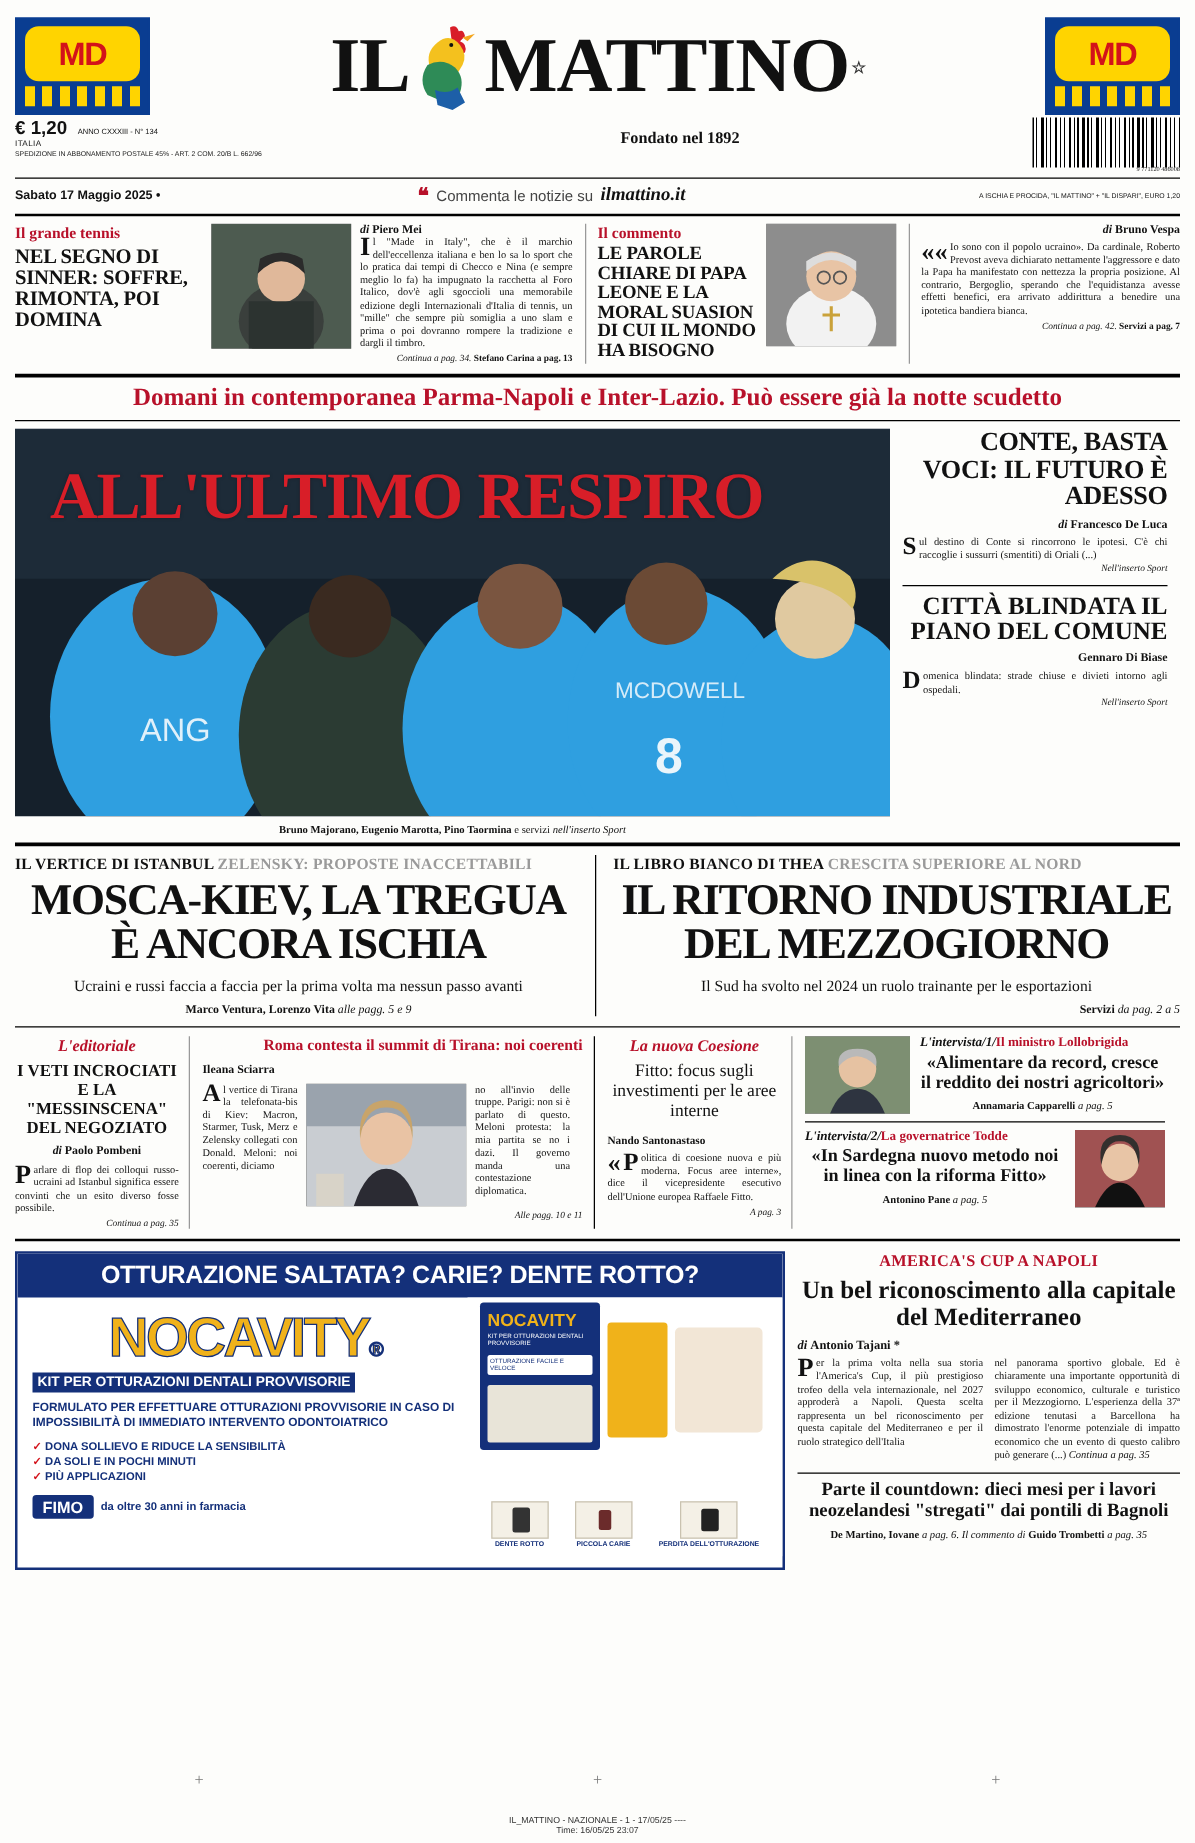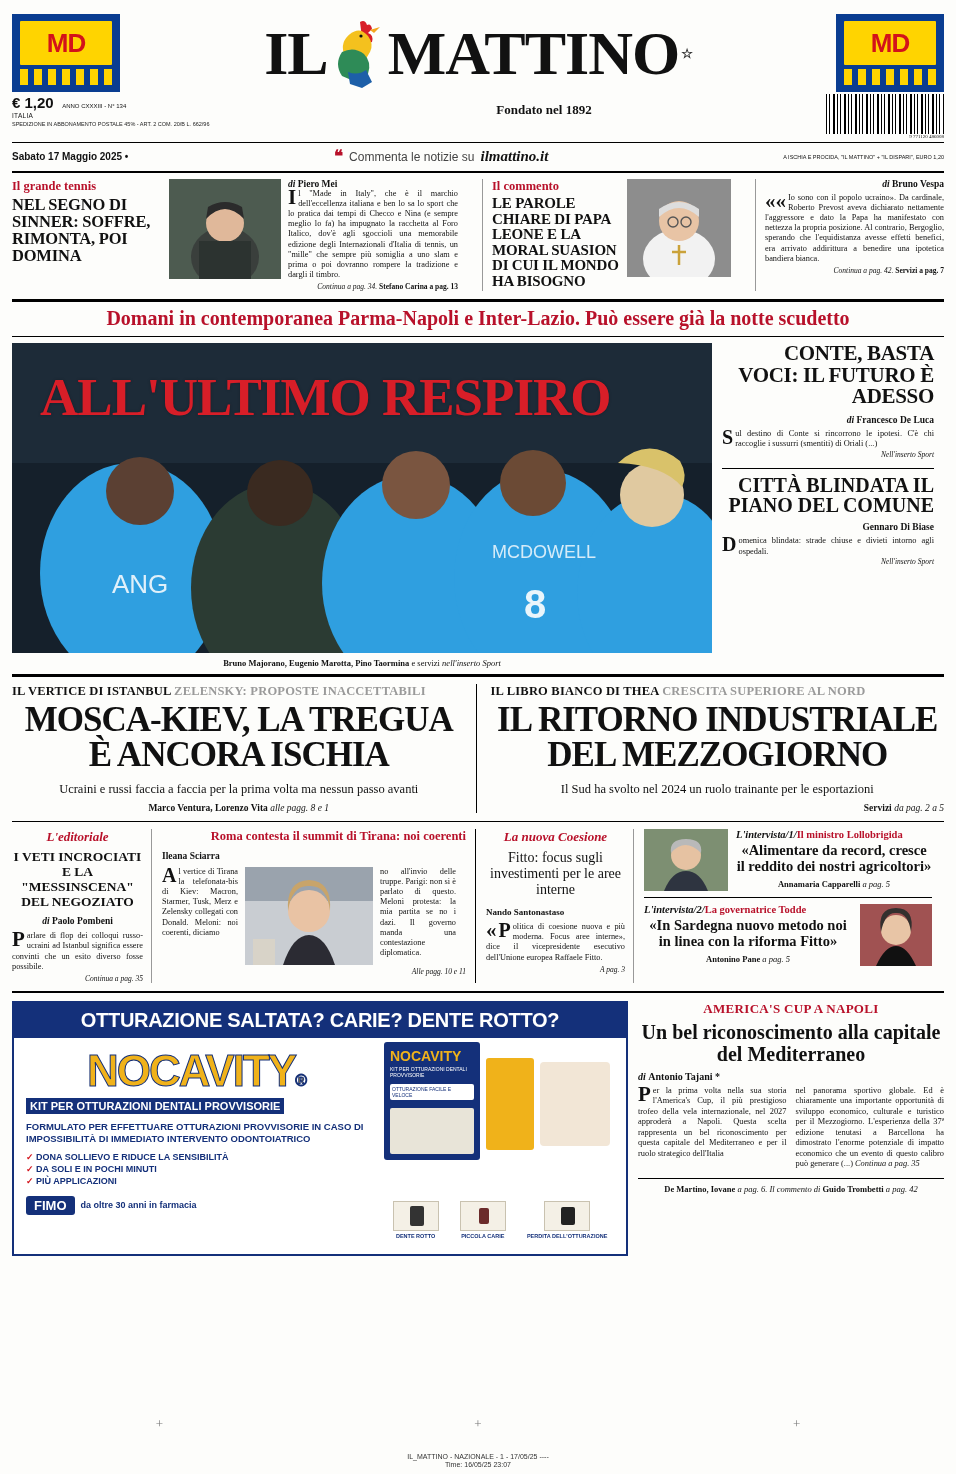--- a/index.html
+++ b/index.html
@@ -16,21 +16,21 @@
 
   
   .masthead { display:flex; align-items:center; justify-content:space-between; padding: 4px 0 0 0; }
   .md-logo {
     width: 108px; height: 78px; background:#0a3d91; border:2px solid #0a3d91;
     display:flex; flex-direction:column; align-items:center; justify-content:center;
     position:relative;
   }
   .md-logo .md-inner {
     background:#ffd400; width:92px; height:44px; display:flex; align-items:center; justify-content:center;
-    border-radius:1px;
+    border-radius:11px;
   }
   .md-logo .md-text { color:#d3121a; font-family:"Liberation Sans", sans-serif; font-weight:bold; font-size:26px; letter-spacing:-1px;}
   .md-logo .md-stripes { width:92px; height:16px; margin-top:4px; background:
      repeating-linear-gradient(90deg,#ffd400 0 8px,#0a3d91 8px 14px); }
   .title-block { flex:1; text-align:center; position:relative; }
   .title-main {
     font-family: "Liberation Serif", serif;
     font-weight: bold;
     font-size: 62px;
     letter-spacing: -1px;
@@ -54,21 +54,21 @@
   .barcode-wrap { text-align:right; font-size:5px;}
 
   .daterow { display:flex; align-items:center; justify-content:space-between; border-bottom:2px solid #000; padding:3px 0 4px 0; }
   .daterow .date { font-size:10px; font-family:"Liberation Sans", sans-serif; font-weight:bold;}
   .commenta { font-size:12px; font-family:"Liberation Sans", sans-serif; color:#444; display:flex; align-items:center; gap:6px;}
   .commenta .q { color:#b8112a; font-size:17px; font-weight:bold;}
   .commenta .site { font-family:"Liberation Serif", serif; font-style:italic; font-weight:bold; color:#111; font-size:15px;}
   .rightnote { font-size:5.5px; font-family:"Liberation Sans", sans-serif; text-align:right; width:190px;}
 
   
-  .teasers { display:flex; border-bottom:3px solid #000; padding:6px 0 8px 0; gap:24px;}
+  .teasers { display:flex; border-bottom:3px solid #000; padding:6px 0 8px 0; gap:10px;}
   .teaser { display:flex; gap:7px; }
   .t1 { width: 448px; }
   .t2 { width: 250px; border-left:1px solid #999; padding-left:9px;}
   .t3 { width: 226px; border-left:1px solid #999; padding-left:9px;}
   .kicker { font-size:12.5px; font-weight:bold; color:#b8112a; font-family:"Liberation Serif",serif; }
   .teaser-head { font-size:16.5px; font-weight:bold; line-height:1.04; text-transform:uppercase; margin-top:2px; letter-spacing:-.2px;}
   .teaser-head.small { font-size:15px; }
   .byline { font-size:9.5px; font-weight:bold; font-style:italic; }
   .byline .nm { font-style:normal; }
   .body-text { font-size:8.3px; line-height:1.22; text-align:justify; }
@@ -356,21 +356,21 @@
   <div class="twostories">
     <div class="story left">
       <div class="story-kicker">
         <span>IL VERTICE DI ISTANBUL</span>
         <span class="grey">ZELENSKY: PROPOSTE INACCETTABILI</span>
       </div>
       <div class="story-title">MOSCA-KIEV, LA TREGUA È ANCORA ISCHIA</div>
       <div class="story-sub">Ucraini e russi faccia a faccia per la prima volta ma nessun passo avanti</div>
       <div class="story-credit">
         <span>Marco Ventura, Lorenzo Vita</span>
-        <i>alle pagg. 8 e 1</i>
+        <i>alle pagg. 5 e 9</i>
       </div>
     </div>
     <div class="story">
       <div class="story-kicker">
         <span>IL LIBRO BIANCO DI THEA</span>
         <span class="grey">CRESCITA SUPERIORE AL NORD</span>
       </div>
       <div class="story-title">IL RITORNO INDUSTRIALE DEL MEZZOGIORNO</div>
       <div class="story-sub">Il Sud ha svolto nel 2024 un ruolo trainante per le esportazioni</div>
       <div class="story-credit right">
@@ -537,26 +537,27 @@
       <div class="ac-cols">
         <div class="c">
           <span class="dropcap" style="float:left;font-size:21px;line-height:17px;font-weight:bold;padding-right:2px">P</span><span>er la prima volta nella sua storia l'America's Cup, il più prestigioso trofeo della vela internazionale, nel 2027 approderà a Napoli. Questa scelta rappresenta un bel riconoscimento per questa capitale del Mediterraneo e per il ruolo strategico dell'Italia</span>
         </div>
         <div class="c">
           <span>nel panorama sportivo globale. Ed è chiaramente una importante opportunità di sviluppo economico, culturale e turistico per il Mezzogiorno. L'esperienza della 37ª edizione tenutasi a Barcellona ha dimostrato l'enorme potenziale di impatto economico che un evento di questo calibro può generare (...)</span>
           <i>Continua a pag. 35</i>
         </div>
       </div>
       <div class="ac-rule"></div>
+      <div class="ac-bottom-head">Parte il countdown: dieci mesi per i lavori neozelandesi "stregati" dai pontili di Bagnoli</div>
       <div class="ac-bottom-credit">
         <b>De Martino, Iovane</b>
         <i>a pag. 6.</i>
         <i>Il commento di</i>
         <b>Guido Trombetti</b>
-        <i>a pag. 42</i>
+        <i>a pag. 35</i>
       </div>
     </div>
   </div>
 
   <div class="cropmarks">
     <span>+</span>
     <span>+</span>
     <span>+</span>
   </div>
 

